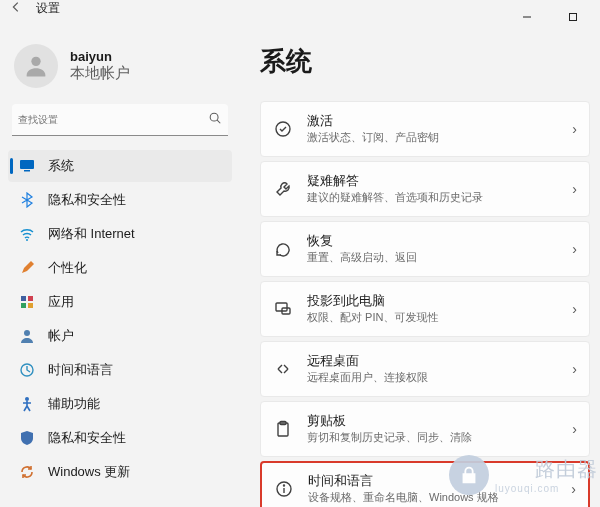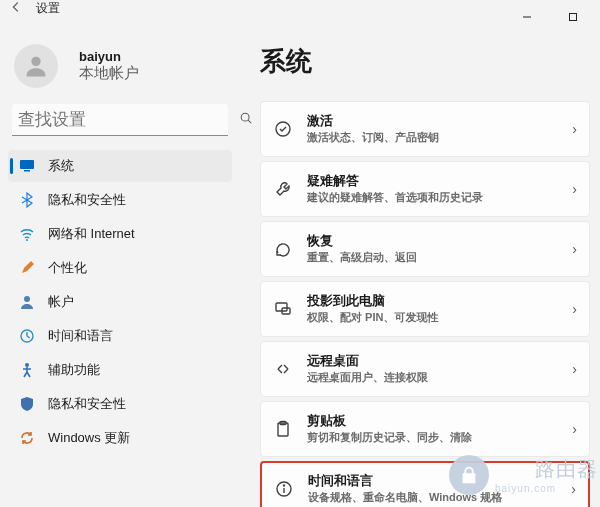--- a/index.html
+++ b/index.html
@@ -11,44 +11,44 @@
   .winctrl { margin-left: auto; display: flex; }
   .winctrl div { width: 46px; height: 34px; display: flex; align-items: center; justify-content: center; color: #222; }
   .winctrl svg { width: 10px; height: 10px; }
 
   .layout { display: flex; height: calc(100% - 34px); }
   .sidebar { width: 240px; padding: 6px 8px 0 8px; }
 
   .user { display: flex; align-items: center; padding: 4px 6px 14px 6px; }
   .avatar { width: 44px; height: 44px; border-radius: 50%; background: #e1e1e1; display: flex; align-items: center; justify-content: center; }
   .avatar svg { width: 28px; height: 28px; fill: #a9a9a9; }
-  .uinfo { margin-left: 21px; }
+  .uinfo { margin-left: 12px; }
   .uname { font-size: 13px; font-weight: 600; color: #1b1b1b; }
   .utype { font-size: 15px; color: #5e5e5e; }
 
   .search { height: 32px; margin: 2px 4px 14px 4px; border-bottom: 1px solid #8a8a8a; display: flex; align-items: center; padding: 0 6px; background: #fbfbfb; border-radius: 4px 4px 0 0;}
-  .search input { flex: 1; border: none; background: transparent; font-size: 17px; outline: none; color: #333; }
+  .search input { flex: 1; border: none; background: transparent; font-size: 10px; outline: none; color: #333; }
   .search .sicon { color: #5a5a5a; }
 
   .navlist { display: flex; flex-direction: column; gap: 2px; }
   .navitem { display: flex; align-items: center; height: 32px; padding: 0 10px; border-radius: 4px; font-size: 13px; color: #1b1b1b; cursor: default; }
   .navitem.active { background: #eaeaea; position: relative; }
   .navitem.active::before { content:""; position:absolute; left:2px; top:8px; bottom:8px; width:3px; background:#0067c0; border-radius:2px; }
   .navitem .nicon { width: 18px; height: 18px; margin-right: 12px; display: flex; align-items: center; justify-content: center; }
   .navitem .nicon svg { width: 16px; height: 16px; }
 
   .main { flex: 1; padding: 10px 10px 0 20px; overflow: hidden; }
   .pagetitle { font-size: 26px; font-weight: 600; color: #1b1b1b; margin-bottom: 22px; }
 
   .cards { display: flex; flex-direction: column; gap: 4px; }
   .card { background: #fdfdfd; border: 1px solid #e9e9e9; border-radius: 4px; height: 56px; display: flex; align-items: center; padding: 0 12px; }
   .card.hl { border: 2px solid #d93a2b; }
   .card .cicon { width: 20px; height: 20px; margin-right: 14px; display: flex; align-items: center; justify-content: center; color: #404040; }
   .card .cicon svg { width: 18px; height: 18px; stroke: #404040; fill: none; stroke-width: 1.4; }
-  .card .ctext { flex: 1; overflow: hidden; font-weight: bold; }
+  .card .ctext { flex: 1; overflow: hidden; }
   .card .ctitle { font-size: 13px; color: #1b1b1b; line-height: 1.3; }
   .card .csub { font-size: 11px; color: #6b6b6b; line-height: 1.3; white-space: nowrap; overflow: hidden; text-overflow: ellipsis; }
   .card .chev { color: #5a5a5a; font-size: 14px; margin-left: 8px; }
 
   .watermark { position: absolute; right: 2px; bottom: 12px; display: flex; align-items: center; opacity: 0.92; }
   .watermark .badge { width: 40px; height: 40px; border-radius: 50%; background: #c3cfdf; display:flex; align-items:center; justify-content:center; margin-right:6px;}
   .watermark .badge svg { width:22px; height:22px; fill:#fff;}
   .watermark .wt { color: #bfcad8; font-size: 20px; font-weight: 500; letter-spacing:1px;margin-left:40px;}
   .watermark .wd { color: #c6d0dd; font-size: 10px; letter-spacing:1px;}
 </style>
@@ -132,20 +132,31 @@
         <span class="nicon">
             <svg viewBox="0 0 16 16">
               <path d="M3 13l2-5 7-7 3 3-7 7-5 2z" fill="#e08030"></path>
             </svg>
           </span>
         <span>个性化</span>
       </div>
       <div class="navitem">
         <span class="nicon">
             <svg viewBox="0 0 16 16">
+              <rect x="2" y="2" width="5" height="5" fill="#4060a0"></rect>
+              <rect x="9" y="2" width="5" height="5" fill="#d04050"></rect>
+              <rect x="2" y="9" width="5" height="5" fill="#30a060"></rect>
+              <rect x="9" y="9" width="5" height="5" fill="#e0a030"></rect>
+            </svg>
+          </span>
+        <span>应用</span>
+      </div>
+      <div class="navitem">
+        <span class="nicon">
+            <svg viewBox="0 0 16 16">
               <circle cx="8" cy="5" r="3" fill="#5080b0"></circle>
               <path d="M2 15c0-3 3-5 6-5s6 2 6 5" fill="#5080b0"></path>
             </svg>
           </span>
         <span>帐户</span>
       </div>
       <div class="navitem">
         <span class="nicon">
             <svg viewBox="0 0 16 16">
               <circle cx="8" cy="8" r="6" stroke="#3090c0" stroke-width="1.4" fill="none"></circle>
@@ -290,15 +301,15 @@
 </div>
 
 <div class="watermark">
   <div class="badge">
     <svg viewBox="0 0 24 24">
         <path d="M12 3a5 5 0 0 0-5 5v2H5v11h14V10h-2V8a5 5 0 0 0-5-5zm0 2a3 3 0 0 1 3 3v2H9V8a3 3 0 0 1 3-3z"></path>
       </svg>
   </div>
   <div>
     <div class="wt">路由器</div>
-    <div class="wd">baiyun.com</div>
+    <div class="wd">luyouqi.com</div>
   </div>
 </div>
 
 </body></html>

